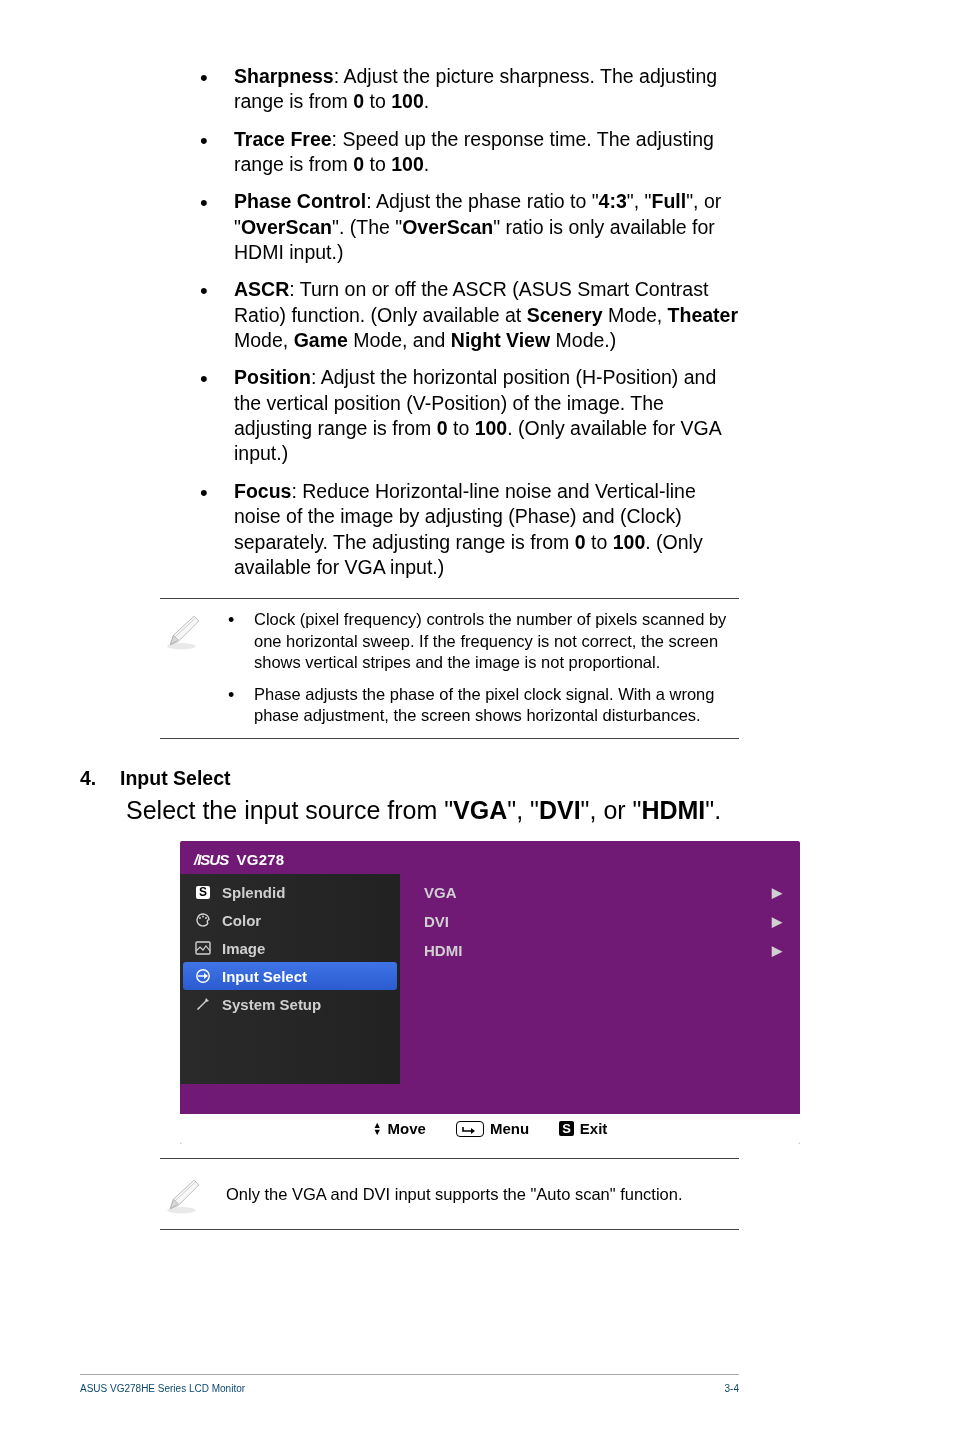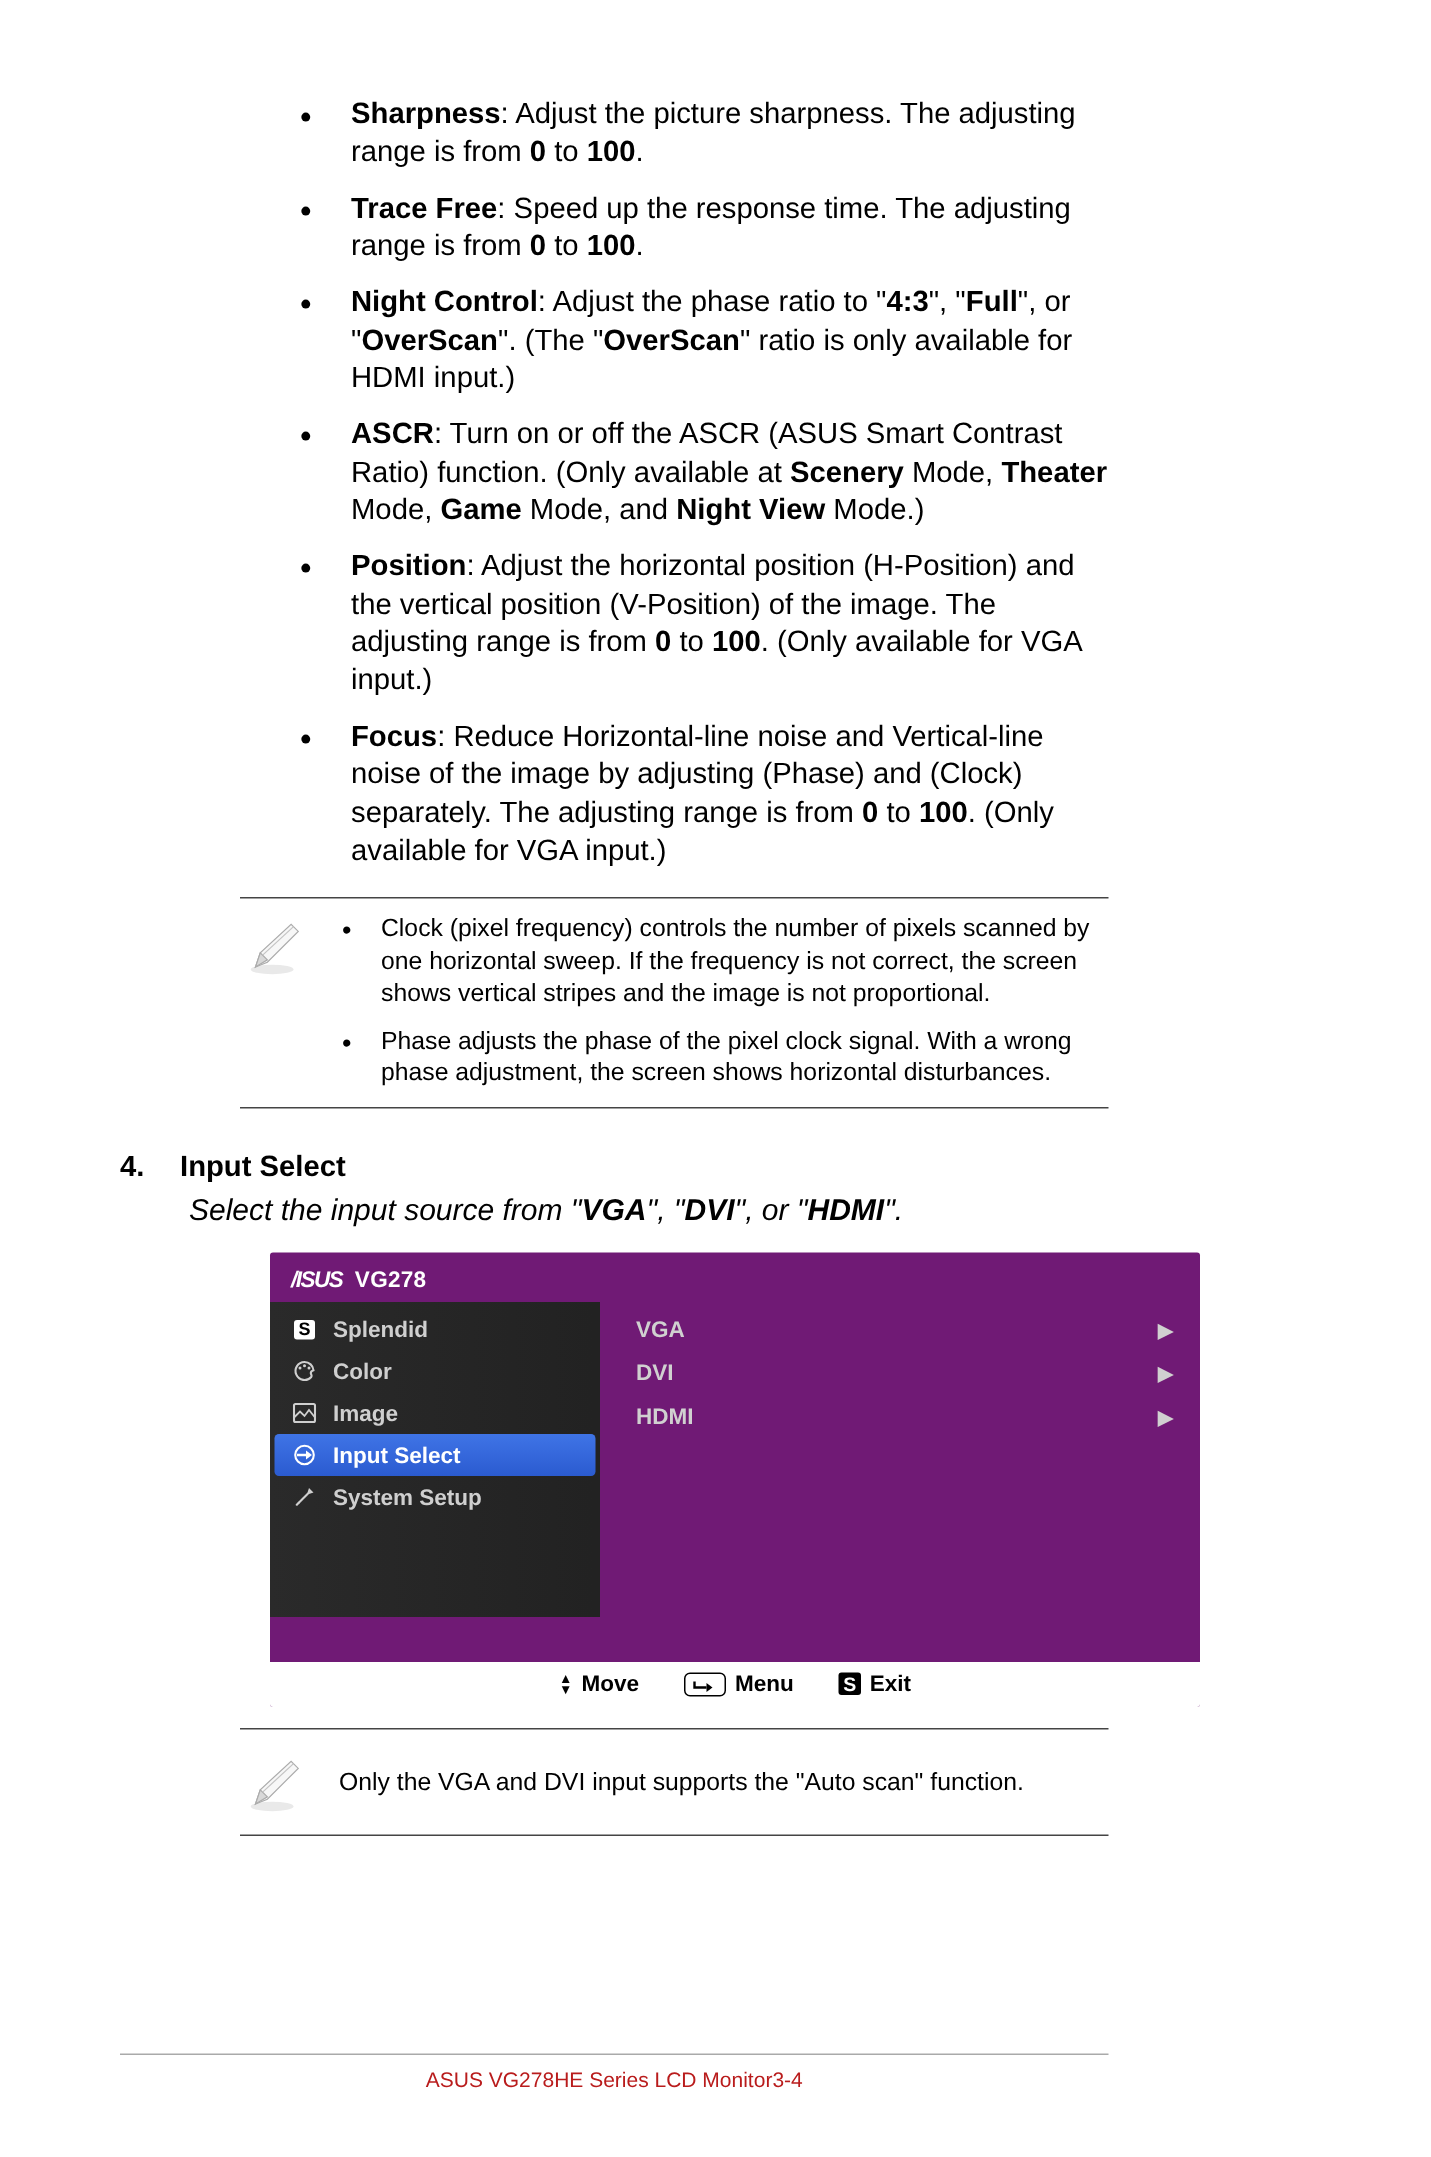--- a/index.html
+++ b/index.html
@@ -98,23 +98,22 @@
     width: 40px;
   }
   .section-title {
     font-weight: bold;
     font-size: 19.5px;
   }
   .section-heading {
     margin: 28px 0 6px 0;
   }
   .section-intro {
-    font-size: 20px;
+    font-size: 25px;
     margin: 4px 0 16px 46px;
-    font-style: italic;
   }
   .osd {
     width: 620px;
     margin-left: 100px;
     background: #701a75;
     color: #fff;
     font-size: 15px;
     border-radius: 2px;
     overflow: hidden;
     font-weight: bold;
@@ -236,39 +235,39 @@
     opacity: 0.7;
   }
   .footer {
     position: absolute;
     bottom: 44px;
     left: 80px;
     right: 80px;
     border-top: 1px solid #aaa;
     padding-top: 8px;
     display: flex;
-    justify-content: center;
-    font-size: 14px;
-    color: #b91c1c;
+    justify-content: space-between;
+    font-size: 10px;
+    color: #0c4a6e;
   }
 </style>
 </head>
 <body>
 
 <div class="page">
 
   <ul class="bullet-list">
     <li>
       <b>Sharpness</b><span>: Adjust the picture sharpness. The adjusting range is from </span><b>0</b><span> to </span><b>100</b><span>.</span>
     </li>
     <li>
       <b>Trace Free</b><span>: Speed up the response time. The adjusting range is from </span><b>0</b><span> to </span><b>100</b><span>.</span>
     </li>
     <li>
-      <b>Night Control</b><span>: Adjust the phase ratio to "</span><b>4:3</b><span>", "</span><b>Full</b><span>", or "</span><b>OverScan</b><span>". (The "</span><b>OverScan</b><span>" ratio is only available for HDMI input.)</span>
+      <b>Phase Control</b><span>: Adjust the phase ratio to "</span><b>4:3</b><span>", "</span><b>Full</b><span>", or "</span><b>OverScan</b><span>". (The "</span><b>OverScan</b><span>" ratio is only available for HDMI input.)</span>
     </li>
     <li>
       <b>ASCR</b><span>: Turn on or off the ASCR (ASUS Smart Contrast Ratio) function. (Only available at </span><b>Scenery</b><span> Mode, </span><b>Theater</b><span> Mode, </span><b>Game</b><span> Mode, and </span><b>Night View</b><span> Mode.)</span>
     </li>
     <li>
       <b>Position</b><span>: Adjust the horizontal position (H-Position) and the vertical position (V-Position) of the image. The adjusting range is from </span><b>0</b><span> to </span><b>100</b><span>. (Only available for VGA input.)</span>
     </li>
     <li>
       <b>Focus</b><span>: Reduce Horizontal-line noise and Vertical-line noise of the image by adjusting (Phase) and (Clock) separately. The adjusting range is from </span><b>0</b><span> to </span><b>100</b><span>. (Only available for VGA input.)</span>
     </li>

